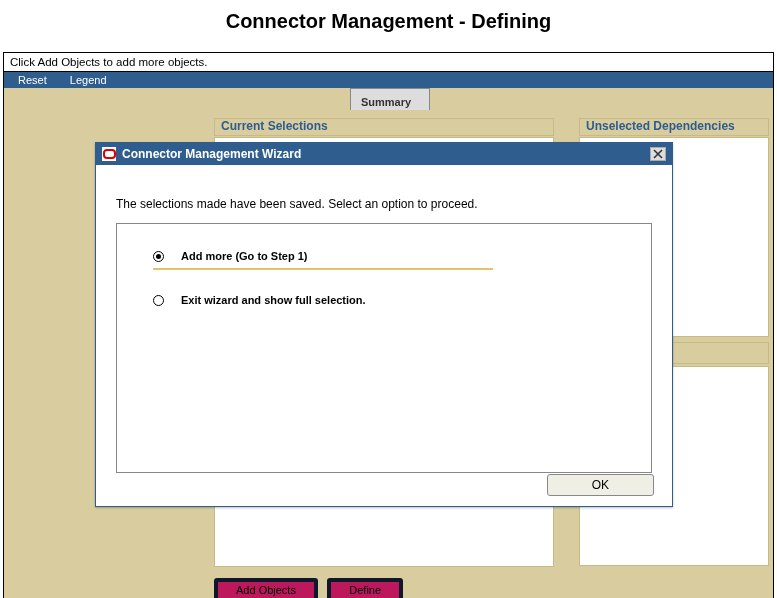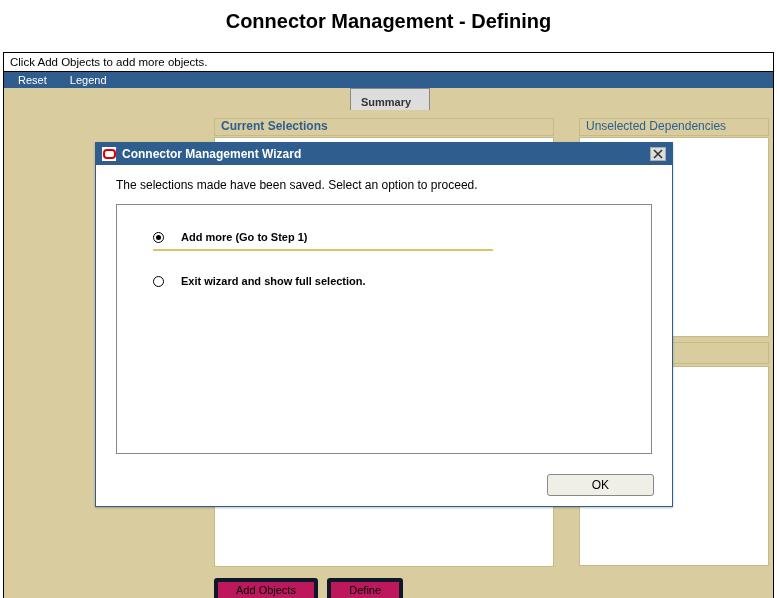--- a/index.html
+++ b/index.html
@@ -85,21 +85,21 @@
     font-size: 12px;
     padding-left: 6px;
     border: 1px solid #c8ba86;
   }
   .right-panel {
     position: absolute;
     left: 575px; top: 8px;
     width: 190px; height: 18px;
     background: #d9cd9f;
     color: #2e5d8e;
-    font-weight: normal;
+    font-weight: bold;
     font-size: 12px;
     padding-left: 6px;
     border: 1px solid #c8ba86;
   }
   .white-panel-a {
     position: absolute;
     left: 210px; top: 27px;
     width: 340px; height: 430px;
     background: #fff;
     border: 1px solid #c8ba86;
@@ -178,21 +178,21 @@
     display: inline-flex;
     width: 16px; height: 14px;
     border: 1px solid #aaa;
     background: #ddd;
     align-items: center;
     justify-content: center;
     cursor: default;
   }
   .close-icon svg { display: block; }
   .dlg-body {
-    padding: 13px 20px 6px 20px;
+    padding: 32px 20px 6px 20px;
     font-size: 12px;
   }
   .dlg-inner {
     border: 1px solid #888;
     margin-top: 12px;
     height: 250px;
     padding: 26px 36px;
     position: relative;
   }
   .opt {

